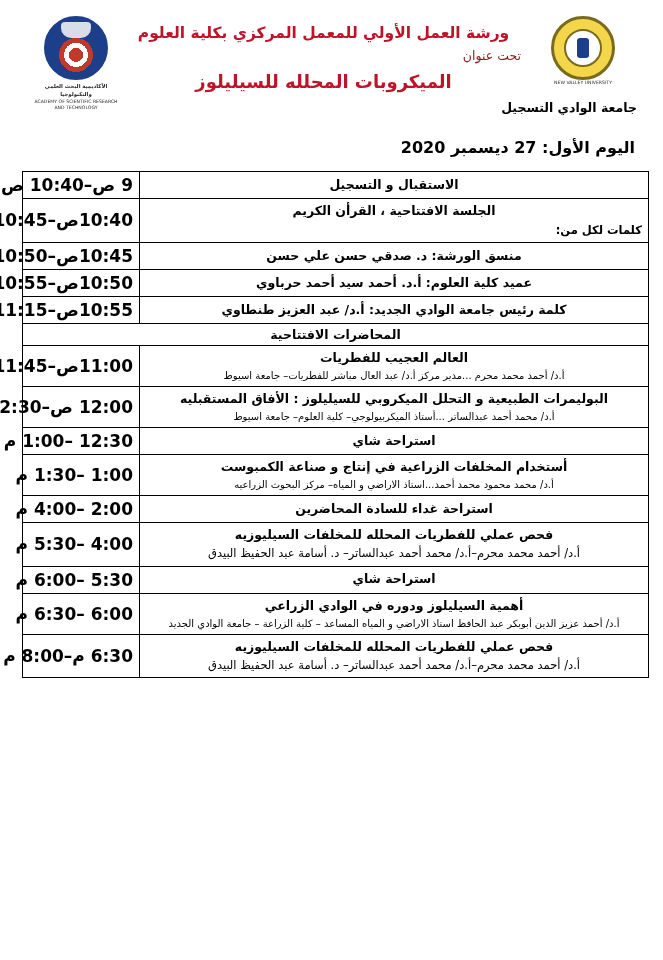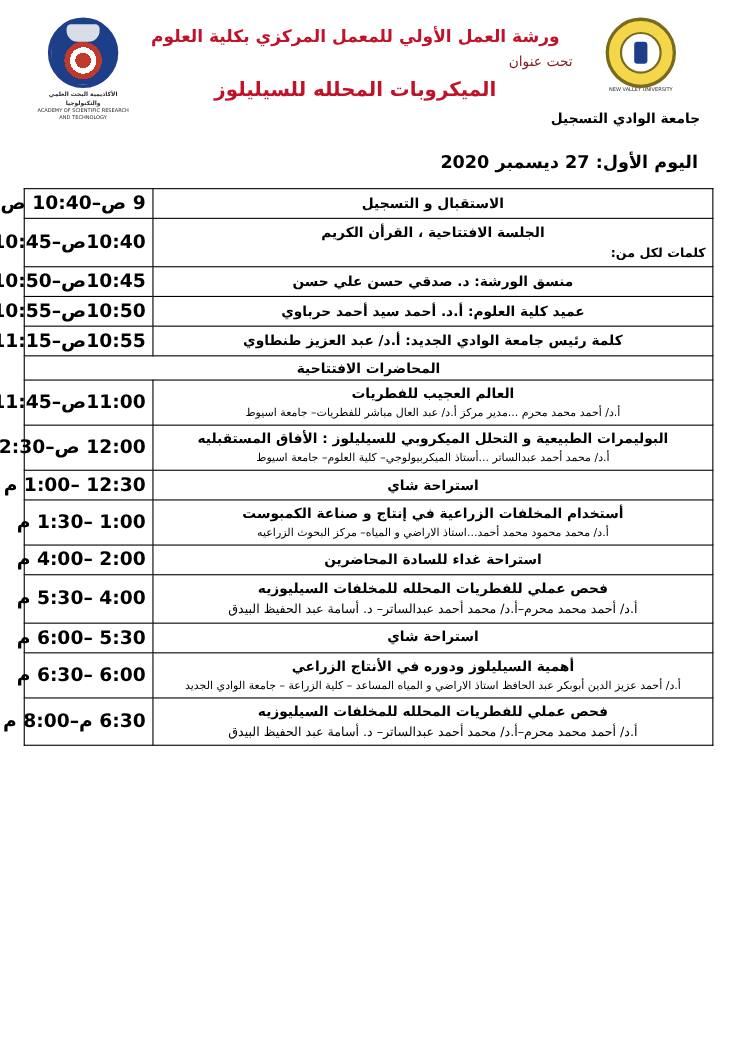--- a/index.html
+++ b/index.html
@@ -306,21 +306,21 @@
           <td class="time">4:00 –5:30 م</td>
         </tr>
         <tr>
           <td class="detail">
             <div>استراحة شاي</div>
           </td>
           <td class="time">5:30 –6:00 م</td>
         </tr>
         <tr>
           <td class="detail">
-            <div>أهمية السيليلوز ودوره في الأنتاج الزراعي</div>
+            <div>أهمية السيليلوز ودوره في الوادي الزراعي</div>
             <span class="sub">أ.د/ أحمد عزيز الدين أبوبكر عبد الحافظ  استاذ الاراضي و المياه المساعد – كلية الزراعة – جامعة الوادي الجديد</span>
           </td>
           <td class="time">6:00 –6:30 م</td>
         </tr>
         <tr>
           <td class="detail">
             <div>فحص عملي للفطريات المحلله للمخلفات السيليوزيه</div>
             <span class="sub" style="font-size: 11.5px;">أ.د/ أحمد محمد محرم–أ.د/ محمد أحمد عبدالساتر– د. أسامة عبد الحفيظ البيدق</span>
           </td>
           <td class="time">6:30 م–8:00 م</td>

